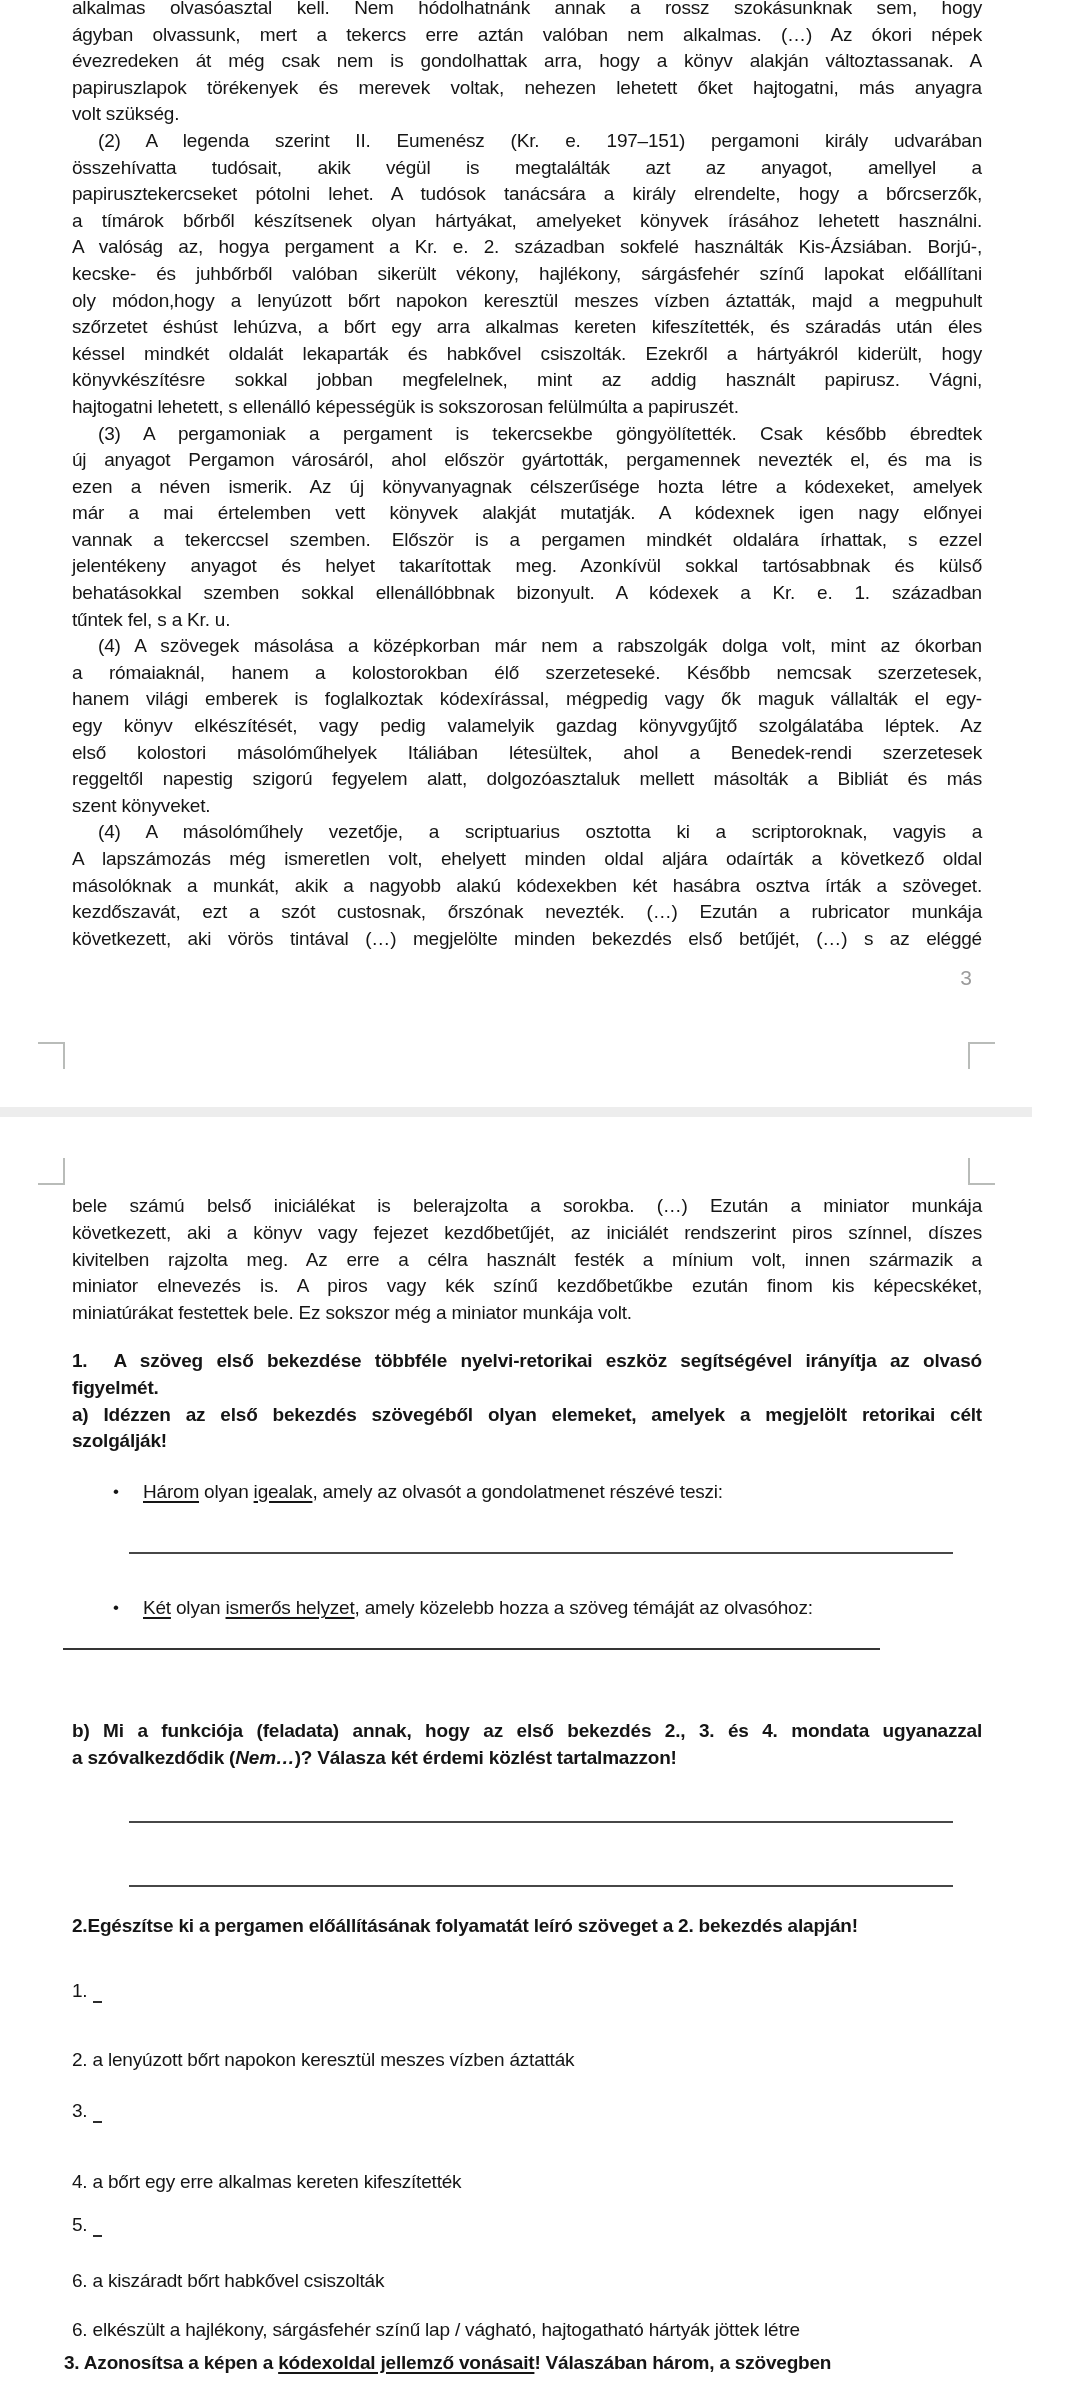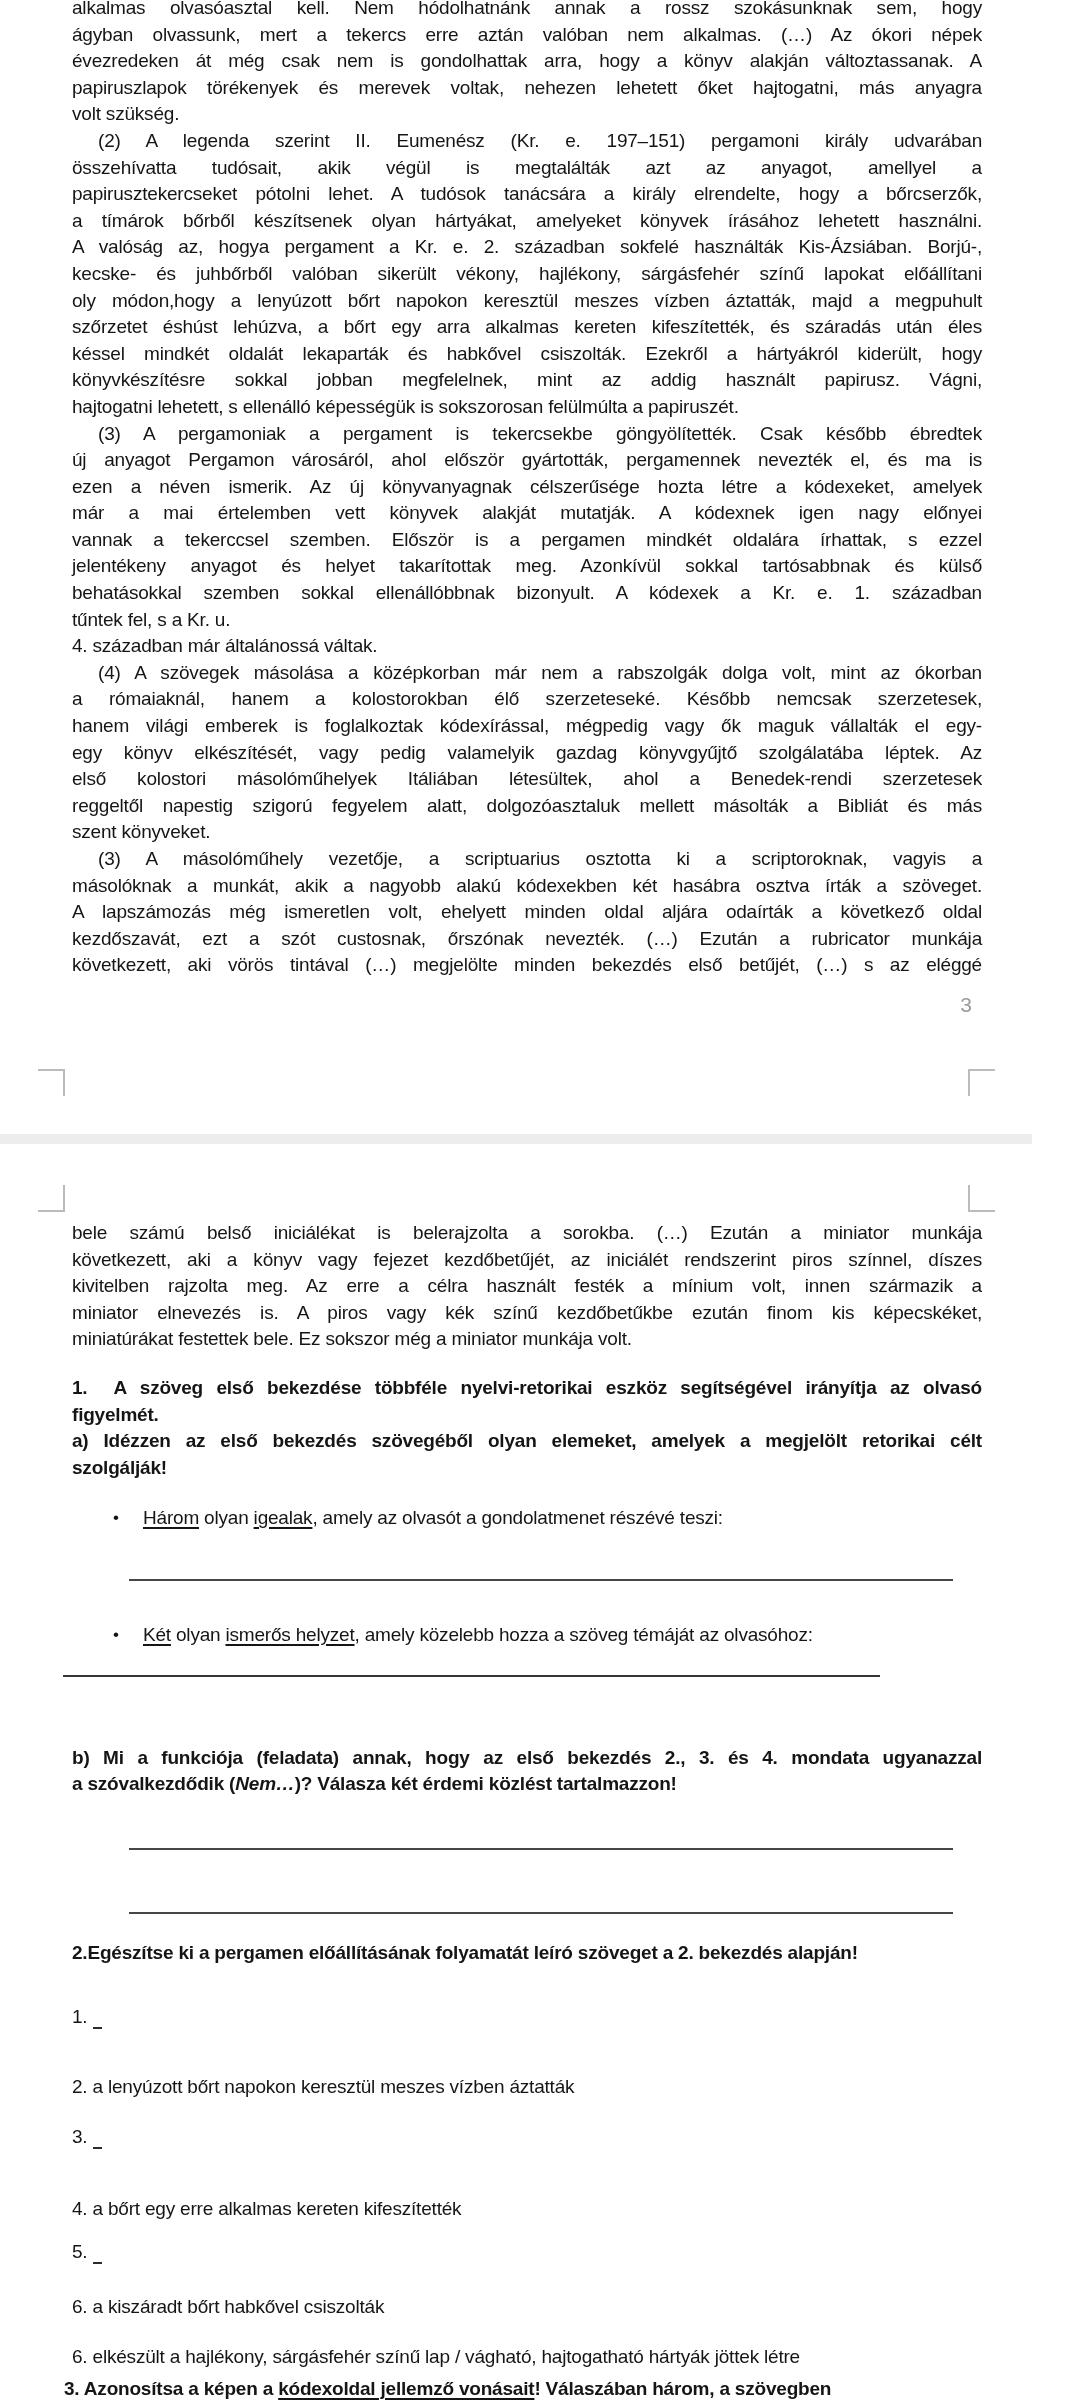--- a/index.html
+++ b/index.html
@@ -83,31 +83,30 @@
         <div class="line j"><span>könyvkészítésre sokkal jobban megfelelnek, mint az addig használt papirusz. Vágni,</span></div>
         <div class="line"><span>hajtogatni lehetett, s ellenálló képességük is sokszorosan felülmúlta a papiruszét.</span></div>
         <div class="line j ind"><span>(3) A pergamoniak a pergament is tekercsekbe göngyölítették. Csak később ébredtek</span></div>
         <div class="line j"><span>új anyagot Pergamon városáról, ahol először gyártották, pergamennek nevezték el, és ma is</span></div>
         <div class="line j"><span>ezen a néven ismerik. Az új könyvanyagnak célszerűsége hozta létre a kódexeket, amelyek</span></div>
         <div class="line j"><span>már a mai értelemben vett könyvek alakját mutatják. A kódexnek igen nagy előnyei</span></div>
         <div class="line j"><span>vannak  a tekerccsel szemben. Először is a pergamen mindkét oldalára írhattak, s ezzel</span></div>
         <div class="line j"><span>jelentékeny anyagot és helyet takarítottak meg. Azonkívül sokkal tartósabbnak és külső</span></div>
         <div class="line j"><span>behatásokkal szemben sokkal ellenállóbbnak bizonyult. A kódexek a Kr. e. 1. században</span></div>
         <div class="line"><span>tűntek fel, s a Kr. u.</span></div>
-        <div class="line"><span>4. században már általánossá váltak.</span></div>
         <div class="line j ind"><span>(4) A szövegek másolása a középkorban már nem a rabszolgák dolga volt, mint az ókorban</span></div>
         <div class="line j"><span>a rómaiaknál, hanem a kolostorokban élő szerzeteseké. Később nemcsak szerzetesek,</span></div>
         <div class="line j"><span>hanem világi emberek is foglalkoztak kódexírással, mégpedig vagy ők maguk vállalták el egy-</span></div>
         <div class="line j"><span>egy könyv elkészítését, vagy pedig valamelyik gazdag könyvgyűjtő szolgálatába léptek. Az</span></div>
         <div class="line j"><span>első kolostori másolóműhelyek Itáliában létesültek, ahol a Benedek-rendi szerzetesek</span></div>
         <div class="line j"><span>reggeltől napestig szigorú fegyelem alatt, dolgozóasztaluk mellett másolták a Bibliát és más</span></div>
         <div class="line"><span>szent könyveket.</span></div>
-        <div class="line j ind"><span>(3) A másolóműhely vezetője, a scriptuarius osztotta ki a scriptoroknak, vagyis a</span></div>
+        <div class="line j ind"><span>(4) A másolóműhely vezetője, a scriptuarius osztotta ki a scriptoroknak, vagyis a</span></div>
+        <div class="line j"><span>A lapszámozás még ismeretlen volt, ehelyett minden oldal aljára odaírták a következő oldal</span></div>
         <div class="line j"><span>másolóknak a munkát, akik a nagyobb alakú kódexekben két hasábra osztva írták a szöveget.</span></div>
-        <div class="line j"><span>A lapszámozás még ismeretlen volt, ehelyett minden oldal aljára odaírták a következő oldal</span></div>
         <div class="line j"><span>kezdőszavát, ezt a szót custosnak, őrszónak nevezték. (…) Ezután a rubricator munkája</span></div>
         <div class="line j"><span>következett, aki vörös tintával (…) megjelölte minden bekezdés első betűjét, (…) s az eléggé</span></div>
       </div>
     <div class="pagenum-row">
       <span class="pagenum">3</span>
     </div>
     <div class="marks-row marks-bottom">
       <span class="mark mark-left"></span>
       <span class="mark mark-right"></span>
     </div>

